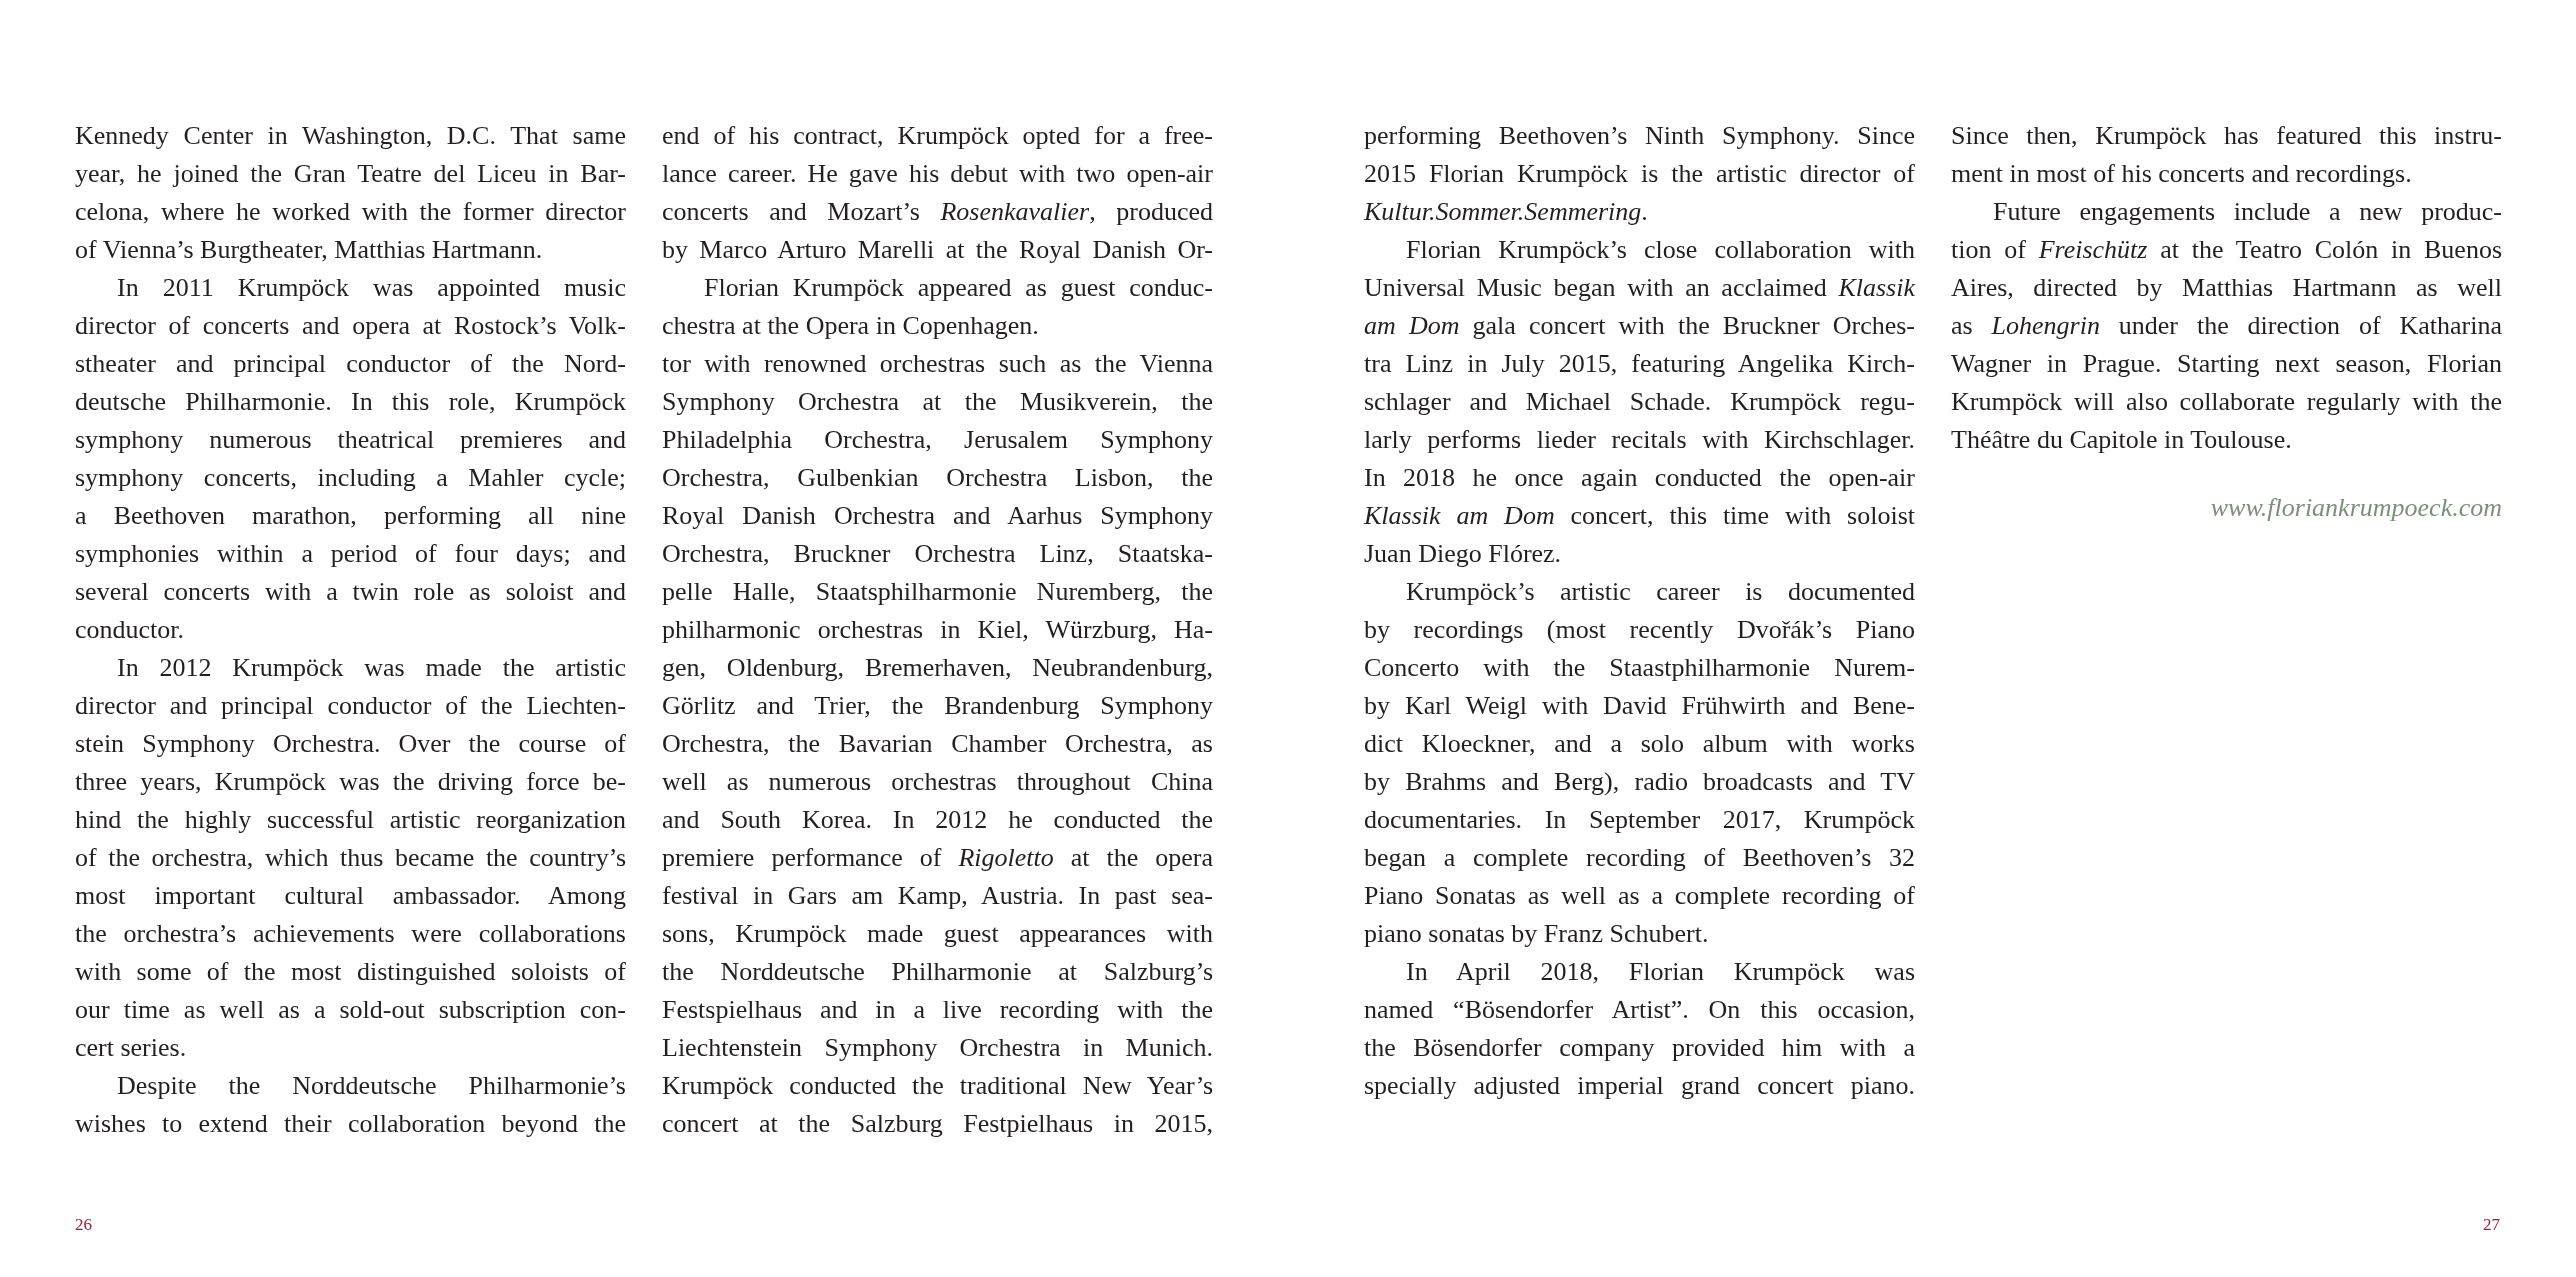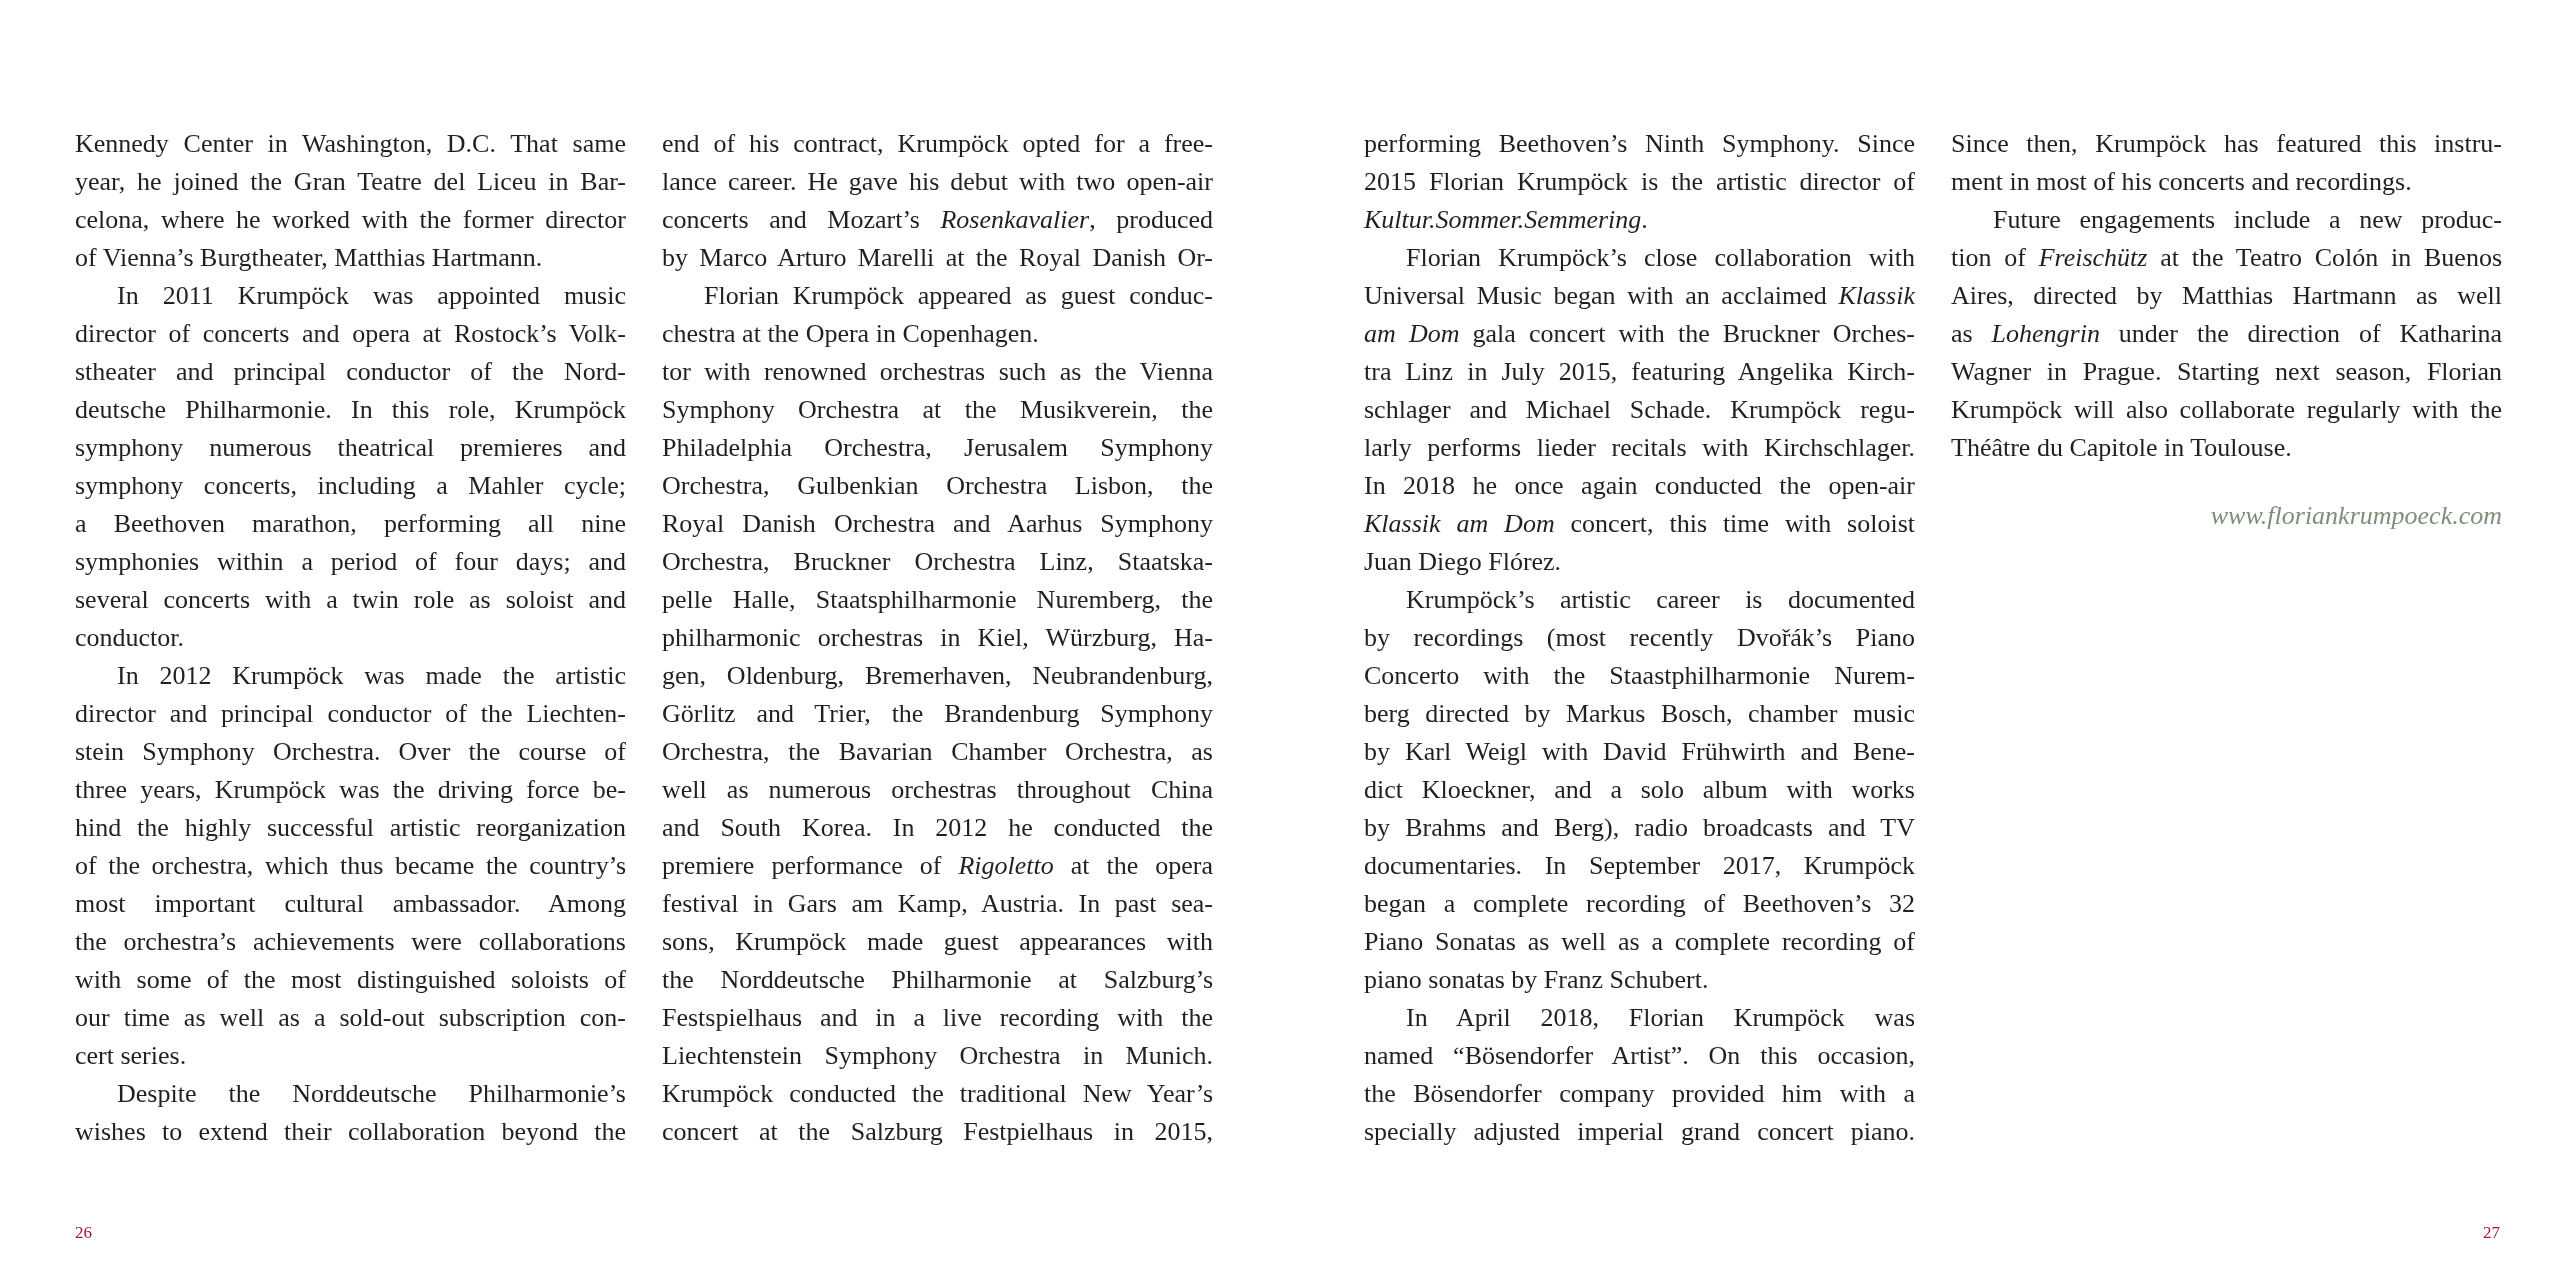--- a/index.html
+++ b/index.html
@@ -16,21 +16,21 @@
     color: #231f20;
   }
   .spread {
     position: absolute;
     left: 0; top: 0;
     width: 2576px;
     height: 1277px;
   }
   .page {
     position: absolute;
-    top: 16px;
+    top: 8px;
     height: 1237px;
     text-decoration: underline;
   }
   .page-left { left: 0; width: 1288px; }
   .page-right { left: 1288px; width: 1288px; }
   .column {
     position: absolute;
     top: 109px;
     width: 551px;
   }
@@ -153,21 +153,20 @@
         <span class="line"><i>am Dom</i> gala concert with the Bruckner Orches-</span>
         <span class="line">tra Linz in July 2015, featuring Angelika Kirch-</span>
         <span class="line">schlager and Michael Schade. Krumpöck regu-</span>
         <span class="line">larly performs lieder recitals with Kirchschlager.</span>
         <span class="line">In 2018 he once again conducted the open-air</span>
         <span class="line"><i>Klassik am Dom</i> concert, this time with soloist</span>
         <span class="line last">Juan Diego Flórez.</span>
         <span class="line indent">Krumpöck’s artistic career is documented</span>
         <span class="line">by recordings (most recently Dvořák’s Piano</span>
         <span class="line">Concerto with the Staastphilharmonie Nurem-</span>
-        <span class="line">berg directed by Markus Bosch, chamber music</span>
         <span class="line">by Karl Weigl with David Frühwirth and Bene-</span>
         <span class="line">dict Kloeckner, and a solo album with works</span>
         <span class="line">by Brahms and Berg), radio broadcasts and TV</span>
         <span class="line">documentaries. In September 2017, Krumpöck</span>
         <span class="line">began a complete recording of Beethoven’s 32</span>
         <span class="line">Piano Sonatas as well as a complete recording of</span>
         <span class="line last">piano sonatas by Franz Schubert.</span>
         <span class="line indent">In April 2018, Florian Krumpöck was</span>
         <span class="line">named “Bösendorfer Artist”. On this occasion,</span>
         <span class="line">the Bösendorfer company provided him with a</span>

